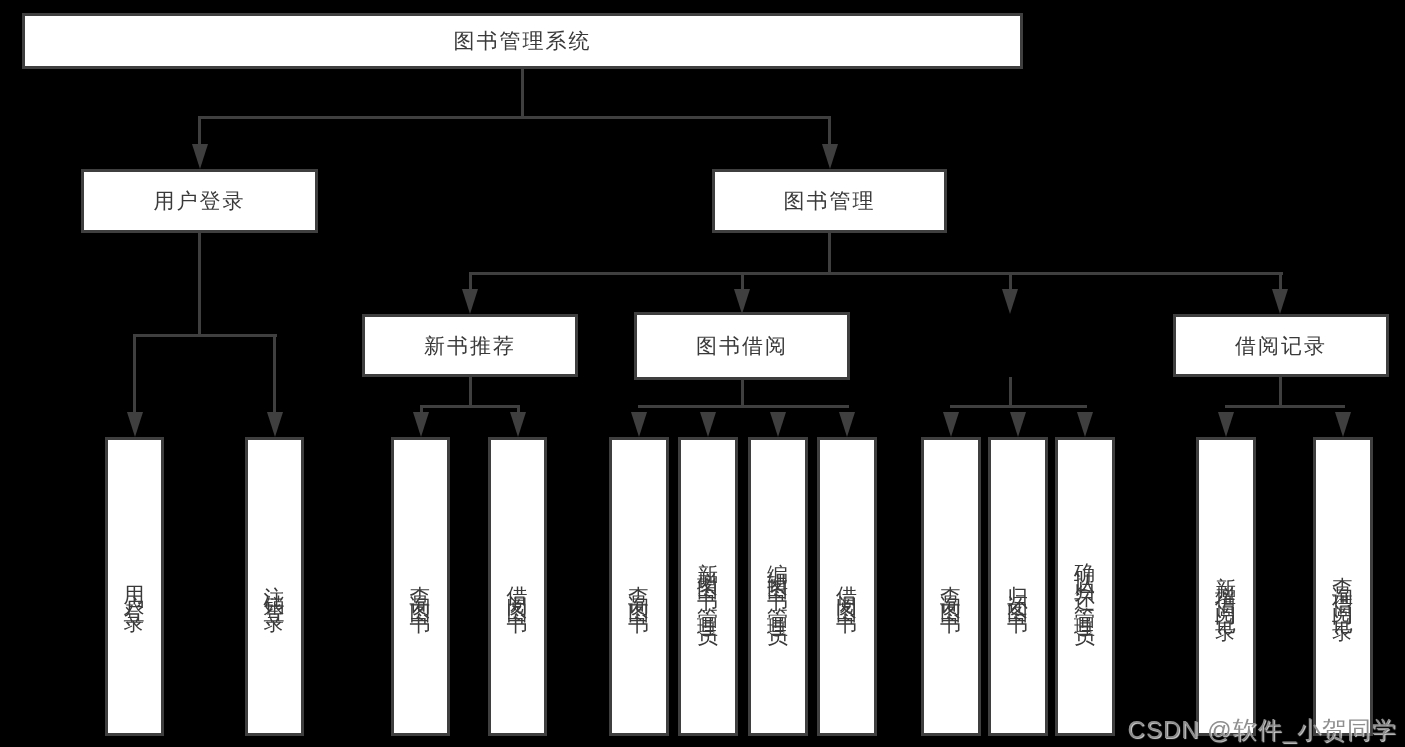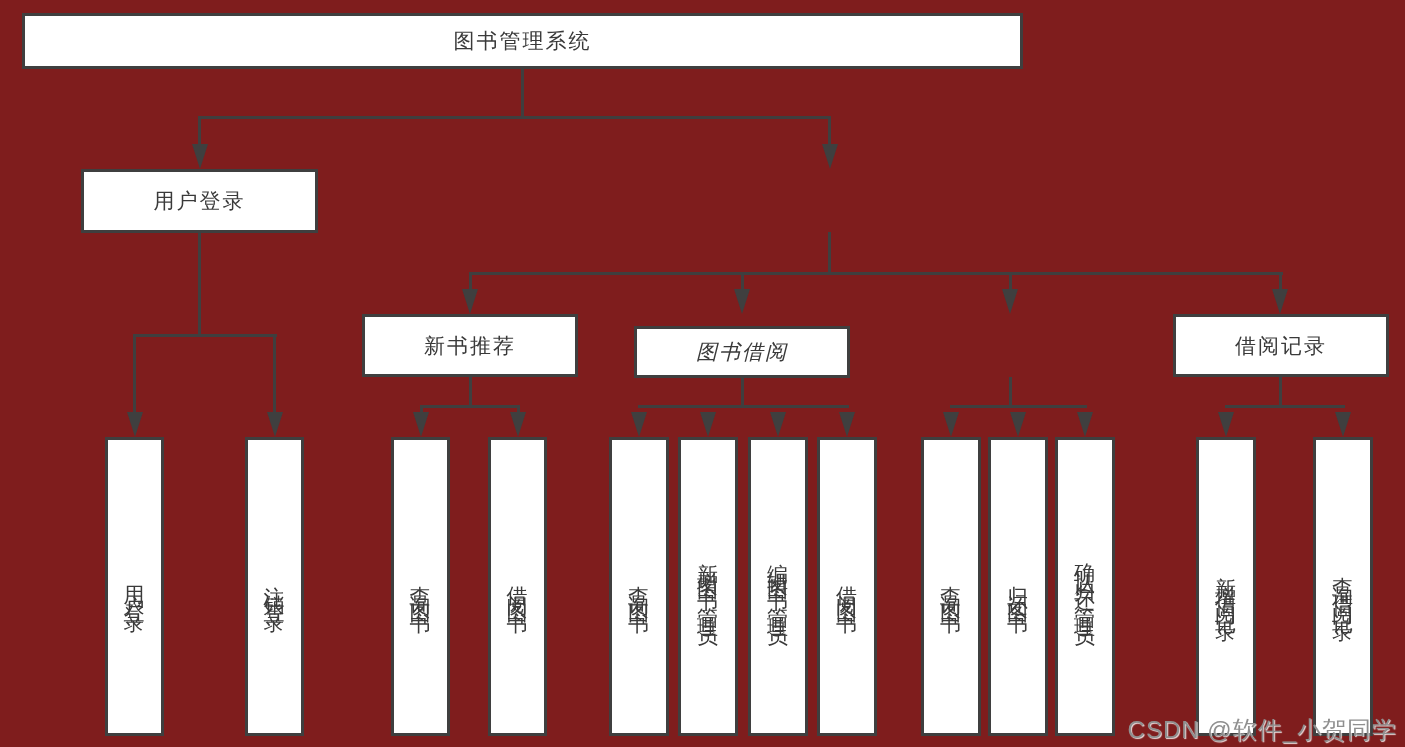--- a/index.html
+++ b/index.html
@@ -1,17 +1,17 @@
 <!DOCTYPE html>
 <html><head>
 <meta charset="utf-8">
 <style>
   html,body{margin:0;padding:0;background:#ffffff;}
   .canvas{
-    position:relative;width:1405px;height:747px;background:#7f1d1d;overflow:hidden;
+    position:relative;width:1405px;height:747px;background:#000000;overflow:hidden;
     font-family:"Liberation Sans","DejaVu Sans",sans-serif;
     --line:#3f3f3f;--text:#3a3a3a;
   }
   .node{
     position:absolute;box-sizing:border-box;border:3px solid var(--line);background:#fff;
     display:flex;align-items:center;justify-content:center;
     color:var(--text);font-size:21px;letter-spacing:2px;white-space:nowrap;
   }
   .vnode{
     writing-mode:vertical-rl;text-orientation:mixed;
@@ -38,41 +38,42 @@
   <div class="node" style="left:22px;top:13px;width:1001px;height:56px;">图书管理系统</div>
 
   <div class="vline" style="left:520.5px;top:69px;height:48px;"></div>
   <div class="hline" style="left:198px;top:116px;width:633px;"></div>
   <div class="vline" style="left:198px;top:119px;height:27px;"></div>
   <div class="arrow" style="left:191.5px;top:144px;"></div>
   <div class="vline" style="left:828px;top:119px;height:27px;"></div>
   <div class="arrow" style="left:821.5px;top:144px;"></div>
 
   <div class="node" style="left:81px;top:169px;width:237px;height:64px;">用户登录</div>
+  <div class="node" style="left:712px;top:169px;width:235px;height:64px;">图书管理</div>
 
   <div class="vline" style="left:198px;top:233px;height:104px;"></div>
   <div class="hline" style="left:133px;top:334px;width:144px;"></div>
   <div class="vline" style="left:133px;top:337px;height:76px;"></div>
   <div class="arrow" style="left:126.5px;top:412px;"></div>
   <div class="vline" style="left:273px;top:337px;height:76px;"></div>
   <div class="arrow" style="left:266.5px;top:412px;"></div>
 
   <div class="vline" style="left:828px;top:232px;height:43px;"></div>
   <div class="hline" style="left:468.5px;top:272px;width:814px;"></div>
   <div class="vline" style="left:468.5px;top:275px;height:15px;"></div>
   <div class="arrow" style="left:462px;top:289px;"></div>
   <div class="vline" style="left:740.5px;top:275px;height:15px;"></div>
   <div class="arrow" style="left:734px;top:289px;"></div>
   <div class="vline" style="left:1008.5px;top:275px;height:15px;"></div>
   <div class="arrow" style="left:1002px;top:289px;"></div>
   <div class="vline" style="left:1278.5px;top:275px;height:15px;"></div>
   <div class="arrow" style="left:1272px;top:289px;"></div>
 
   <div class="node" style="left:362px;top:314px;width:216px;height:63px;">新书推荐</div>
-  <div class="node" style="left:634px;top:326px;width:216px;height:52px;font-style:italic;">图书借阅</div>
+  <div class="node" style="left:634px;top:312px;width:216px;height:68px;">图书借阅</div>
   <div class="node" style="left:1173px;top:314px;width:216px;height:63px;">借阅记录</div>
 
   <div class="vline" style="left:468.5px;top:377px;height:31px;"></div>
   <div class="hline" style="left:419.5px;top:405px;width:100px;"></div>
   <div class="vline" style="left:419.5px;top:408px;height:6px;"></div>
   <div class="arrow" style="left:413px;top:412px;"></div>
   <div class="vline" style="left:516.5px;top:408px;height:6px;"></div>
   <div class="arrow" style="left:510px;top:412px;"></div>
 
   <div class="vline" style="left:740.5px;top:377px;height:31px;"></div>

